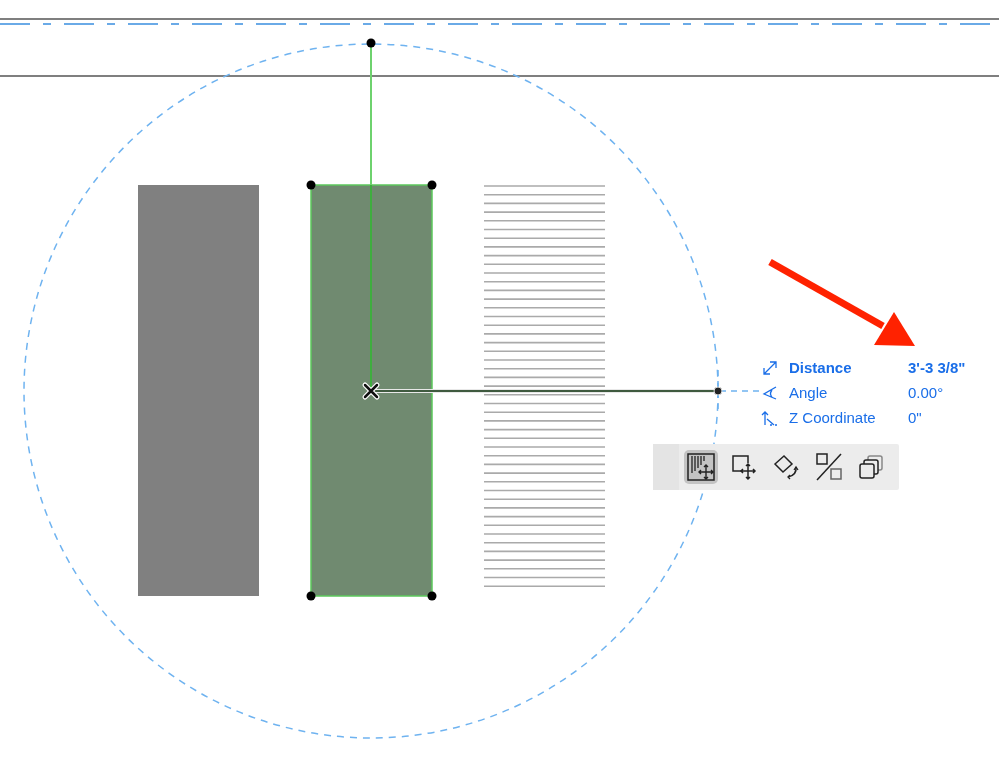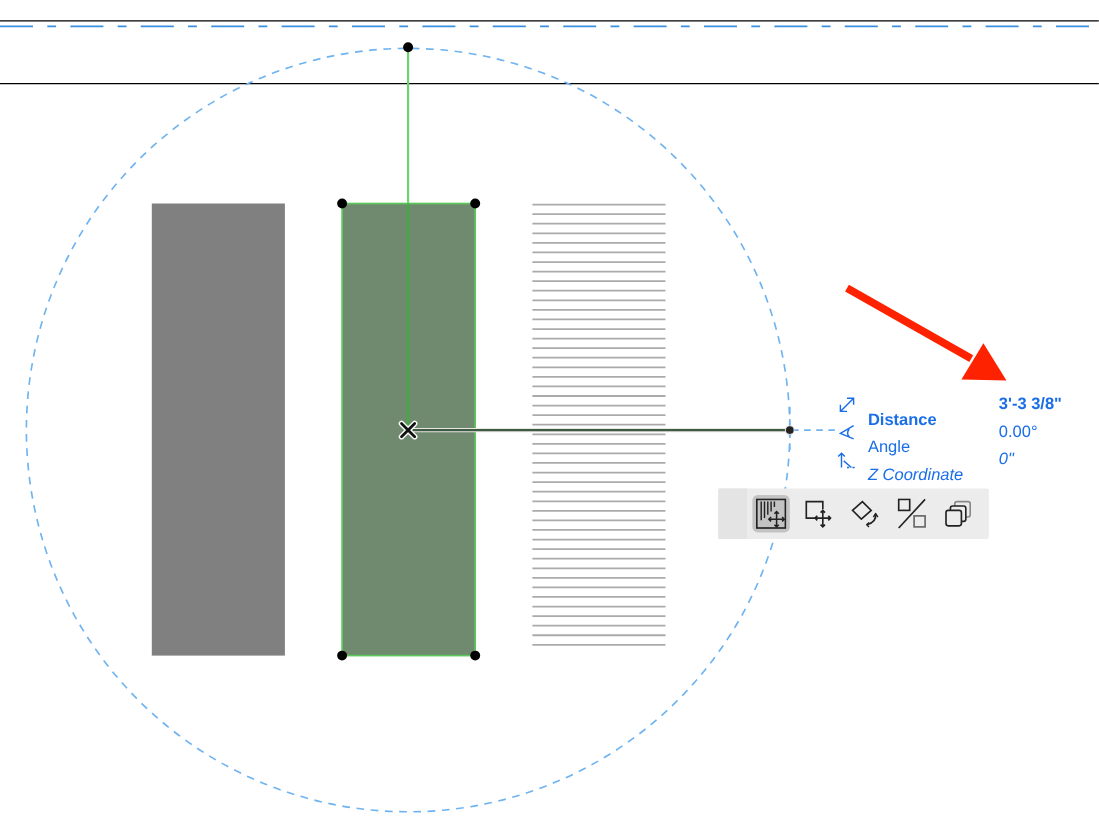--- a/index.html
+++ b/index.html
@@ -1,24 +1,24 @@
 <!DOCTYPE html>
 <html><head>
 <meta charset="utf-8">
 <style>
   html, body { margin:0; padding:0; background:#ffffff; }
   body { width:999px; height:763px; position:relative; overflow:hidden; font-family:"Liberation Sans", sans-serif; }
   #canvas { position:absolute; left:0; top:0; width:999px; height:763px; }
   .tracker { position:absolute; left:758px; top:357px; width:241px; font-size:15px; color:#1a6ee8; }
   .trow { position:absolute; left:0; height:22px; width:241px; }
   .trow .ticon { position:absolute; left:2px; top:2px; width:20px; height:18px; }
-  .trow .tlabel { position:absolute; left:31px; top:16px; white-space:nowrap;text-align:center; }
+  .trow .tlabel { position:absolute; left:31px; top:2px; white-space:nowrap;text-align:center; }
   .trow .tval { position:absolute; left:150px; top:2px; white-space:nowrap; }
   .trow.bold .tlabel, .trow.bold .tval { font-weight:bold; }
-  .trow.italic .tlabel, .trow.italic .tval { font-style:italic; }
+  .trow.italic .tlabel, .trow.italic .tval { }
   .petbar { position:absolute; left:653px; top:444px; width:246px; height:46px; background:#ececec; border-radius:2px; }
   .petbar .leftpad { position:absolute; left:0; top:0; width:26px; height:46px; background:#e4e4e4; }
   .pet { position:absolute; top:6px; width:34px; height:34px; border-radius:5px; }
   .pet.active { background:#c3c3c3; }
   .pet svg { position:absolute; left:3px; top:3px; }
 </style>
 </head>
 <body>
 
 <svg id="canvas" width="999" height="763" viewBox="0 0 999 763" xmlns="http://www.w3.org/2000/svg">

